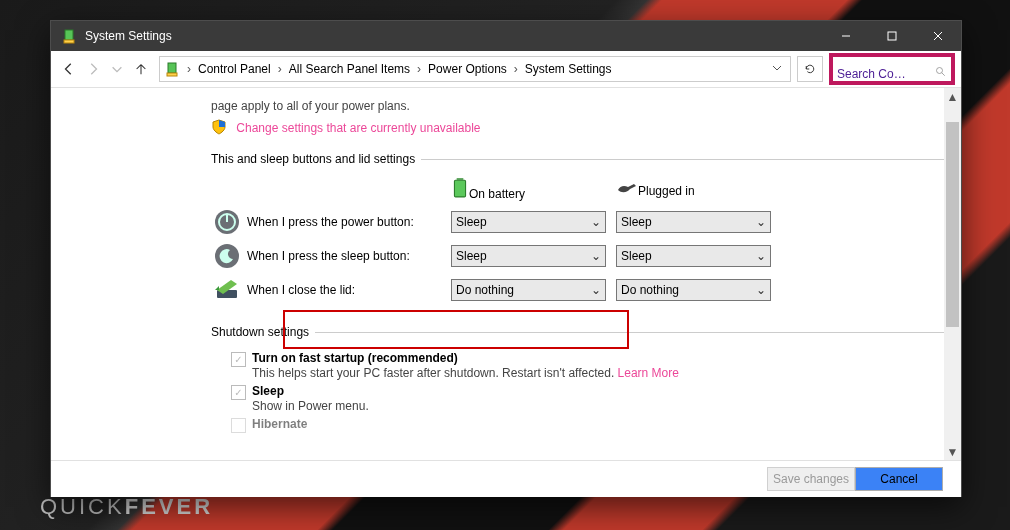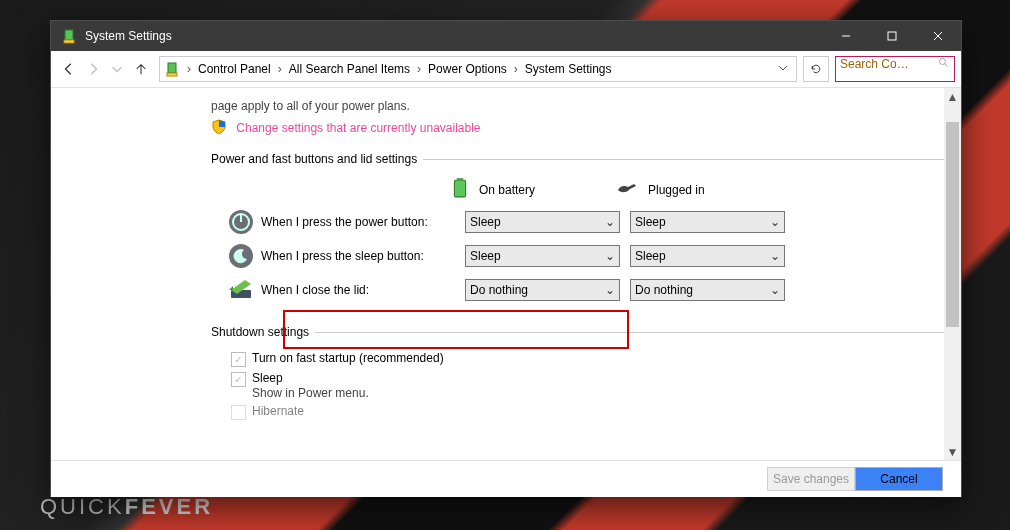--- a/index.html
+++ b/index.html
@@ -15,47 +15,47 @@
 .navbar{height:36px;border-bottom:1px solid #e1e1e1;display:flex;align-items:center;padding:0 6px;background:#fff}
 .navarrow{width:24px;height:24px;display:flex;align-items:center;justify-content:center;color:#333;border-radius:2px}
 .navarrow.dis{color:#bcbcbc}
 .navarrow svg{width:14px;height:14px}
 .crumbs{flex:1;display:flex;align-items:center;height:24px;border:1px solid #ccc;margin:0 6px;padding:0 4px;background:#fff;overflow:hidden}
 .crumbs .pico{width:16px;height:16px;margin-right:4px;display:flex;align-items:center;justify-content:center}
 .crumb{padding:0 4px;height:22px;display:flex;align-items:center;white-space:nowrap}
 .csep{width:10px;text-align:center;color:#555}
 .endsep{margin-left:auto;padding-right:4px}
 .refresh{width:24px;height:24px;border:1px solid #ccc;display:flex;align-items:center;justify-content:center;margin-right:6px}
-.searchbox{width:110px;height:24px;border:1px solid #be185d;display:flex;align-items:flex-start;padding:0 4px;color:#a16207}
+.searchbox{width:110px;height:24px;border:4px solid #be185d;display:flex;align-items:flex-end;padding:0 4px;color:#4c1d95}
 .searchbox .si{margin-left:auto}
 .content{position:relative;height:372px;display:flex}
 .scrollp{width:calc(100% - 17px);height:100%;overflow:hidden;padding:0 0 0 160px;box-sizing:border-box}
 .sbar{width:17px;height:100%;background:#f0f0f0;position:relative}
 .sthumb{position:absolute;left:2px;right:2px;top:34px;height:205px;background:#c2c2c2}
 .sarrow{position:absolute;left:0;right:0;height:17px;display:flex;align-items:center;justify-content:center;color:#555}
 .sarrow.top{top:0}.sarrow.bot{bottom:0}
 .cutline{margin-top:11px;color:#444}
 .link{color:#ec4899;cursor:pointer}
 .shield{display:inline-block;vertical-align:middle;margin-right:6px}
 fieldset{border:none;border-top:1px solid #ccc;margin:14px 0 6px 0;padding:8px 0 0 0}
 legend{padding:0 6px 0 0;color:#000;font-size:12px}
 .headerrow{display:flex;align-items:center;margin:4px 0 8px 240px}
-.hcol{width:165px;display:flex;align-items:center;gap:10px}
-.row{display:flex;align-items:center;margin:8px 16px;height:26px}
+.hcol{width:165px;display:flex;align-items:flex-end;gap:0}
+.row{display:flex;align-items:center;margin:8px 2px;height:26px}
 .ricon{width:28px;height:28px;margin-right:6px;display:flex;align-items:center;justify-content:center}
 .rlabel{width:204px}
 .sel{width:155px;height:22px;border:1px solid #767676;background:#e9e9e9;display:flex;align-items:center;padding:0 4px;margin-right:10px;box-sizing:border-box}
 .sel .v{flex:1}
 .chv{color:#333}
 .hl{position:absolute;border:2px solid #cc0000;pointer-events:none}
 .shut{margin-left:20px}
 .cb{display:flex;align-items:flex-start;margin:4px 0;gap:6px}
 .cbox{width:13px;height:13px;border:1px solid #767676;display:flex;align-items:center;justify-content:center;font-size:10px;color:#777;flex-shrink:0;margin-top:1px}
 .cbox.dis{border-color:#bbb;color:#bbb}
-.cb b{font-weight:400}
+.cb b{font-weight:700}
 .cb .sub{display:block;color:#444;margin-top:1px}
 .footer{height:36px;border-top:1px solid #e1e1e1;display:flex;align-items:center;justify-content:flex-end;padding:0 18px;gap:0;background:#fff}
 .btn{min-width:86px;height:22px;border:1px solid #adadad;background:#3b82f6;display:flex;align-items:center;justify-content:center;font-size:12px}
 .btn.dis{color:#9a9a9a;border-color:#d0d0d0;background:#efefef}
 </style>
 </head>
 <body>
 
 <div class="desktop">
 
@@ -155,21 +155,21 @@
         <div class="cutline">page apply to all of your power plans.</div>
         <div style="margin-top:6px">
           <span class="shield"><svg width="16" height="16" viewBox="0 0 16 16">
                 <path d="M8 1 L14 3 V8 C14 12 8 15 8 15 C8 15 2 12 2 8 V3 Z" fill="#ffc20e" stroke="#b58400"></path>
                 <path d="M8 1 L14 3 V8 H8 Z" fill="#1e6fd6"></path>
               </svg></span>
           <span class="link">Change settings that are currently unavailable</span>
         </div>
 
         <fieldset>
-          <legend>Power and fast buttons and lid settings</legend>
+          <legend>This and sleep buttons and lid settings</legend>
 
           <div class="headerrow">
             <div class="hcol">
               <span><svg width="18" height="20" viewBox="0 0 12 18">
                     <rect x="3" y="0" width="6" height="2" fill="#6a6"></rect>
                     <rect x="1" y="2" width="10" height="15" rx="1" fill="#5bc85b" stroke="#2d7d2d"></rect>
                   </svg></span>
               <span>On battery</span>
             </div>
             <div class="hcol">
@@ -237,20 +237,21 @@
           </div>
         </fieldset>
 
         <fieldset>
           <legend>Shutdown settings</legend>
           <div class="shut">
             <div class="cb">
               <span class="cbox dis">✓</span>
               <span>
                 <b>Turn on fast startup (recommended)</b>
+                <span class="sub"><span>This helps start your PC faster after shutdown. Restart isn't affected. </span><span class="link">Learn More</span></span>
               </span>
             </div>
             <div class="cb">
               <span class="cbox dis">✓</span>
               <span>
                 <b>Sleep</b>
                 <span class="sub">Show in Power menu.</span>
               </span>
             </div>
             <div class="cb" style="opacity:.5">

